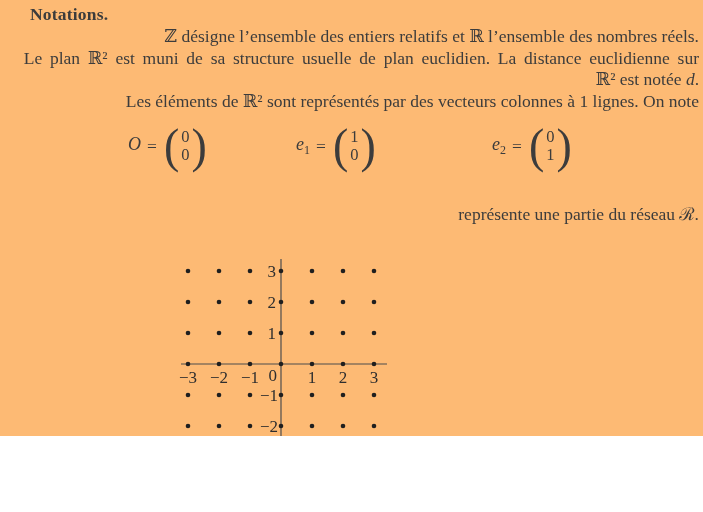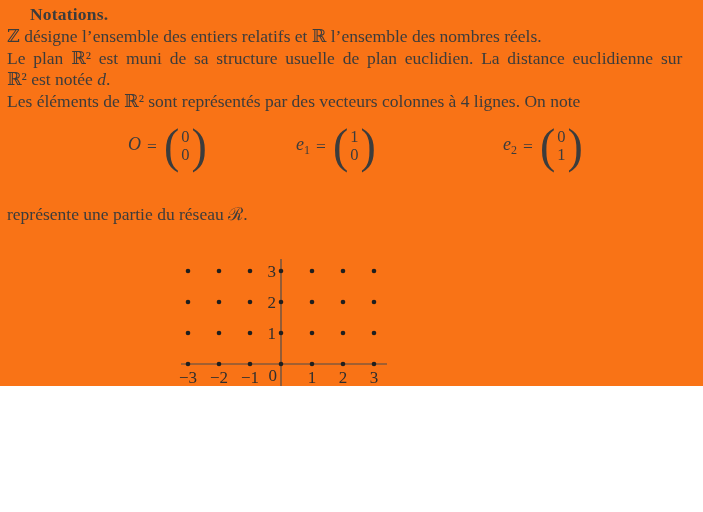--- a/index.html
+++ b/index.html
@@ -1,38 +1,39 @@
 <!DOCTYPE html>
 <html><head>
 <meta charset="utf-8">
 <style>
   html, body { margin: 0; padding: 0; background: #ffffff; }
   .page {
     position: relative;
     width: 703px;
-    height: 386px;
-    background: #f97316;
+    height: 436px;
+    background: #fdba74;
     overflow: hidden;
     font-family: "Liberation Serif", "DejaVu Serif", serif;
     color: #3c3c3c;
     font-size: 17.5px;
   }
   .heading {
     position: absolute;
     left: 30px;
     top: 4px;
     font-weight: bold;
     letter-spacing: 0.2px;
   }
   .line {
     position: absolute;
     left: 7px;
     width: 692px;
     white-space: nowrap;
     line-height: 21.5px;
+    text-align: right;
   }
   .l1 { top: 26px; }
   .l2 { top: 47.5px; word-spacing: 3.4px; }
   .l3 { top: 69px; }
   .l4 { top: 90.5px; }
   .p2l1 { top: 190px; word-spacing: 2.6px; }
   .p2l2 { top: 204px; }
   .mvar { font-style: italic; font-family: "Liberation Serif", "DejaVu Serif", serif; }
   
   .equation {
@@ -78,21 +79,21 @@
 </head>
 <body>
 
 <div class="page">
 
   <div class="heading">Notations.</div>
 
   <div class="line l1">ℤ désigne l’ensemble des entiers relatifs et ℝ l’ensemble des nombres réels.</div>
   <div class="line l2">Le plan ℝ² est muni de sa structure usuelle de plan euclidien. La distance euclidienne sur</div>
   <div class="line l3"><span>ℝ² est notée </span><i class="mvar">d</i><span>.</span></div>
-  <div class="line l4">Les éléments de ℝ² sont représentés par des vecteurs colonnes à 4 lignes. On note</div>
+  <div class="line l4">Les éléments de ℝ² sont représentés par des vecteurs colonnes à 1 lignes. On note</div>
 
   <div class="equation" style="left:128px">
     <span class="eq-lhs"><span>O</span><sub></sub></span>
     <span class="eq-rel">=</span>
     <span class="paren">(</span>
     <span class="vec-col">
       <span>0</span>
       <span>0</span>
     </span>
     <span class="paren">)</span>
@@ -102,21 +103,21 @@
     <span class="eq-lhs"><span>e</span><sub>1</sub></span>
     <span class="eq-rel">=</span>
     <span class="paren">(</span>
     <span class="vec-col">
       <span>1</span>
       <span>0</span>
     </span>
     <span class="paren">)</span>
   </div>
 
-  <div class="equation" style="left:503px">
+  <div class="equation" style="left:492px">
     <span class="eq-lhs"><span>e</span><sub>2</sub></span>
     <span class="eq-rel">=</span>
     <span class="paren">(</span>
     <span class="vec-col">
       <span>0</span>
       <span>1</span>
     </span>
     <span class="paren">)</span>
   </div>
 

